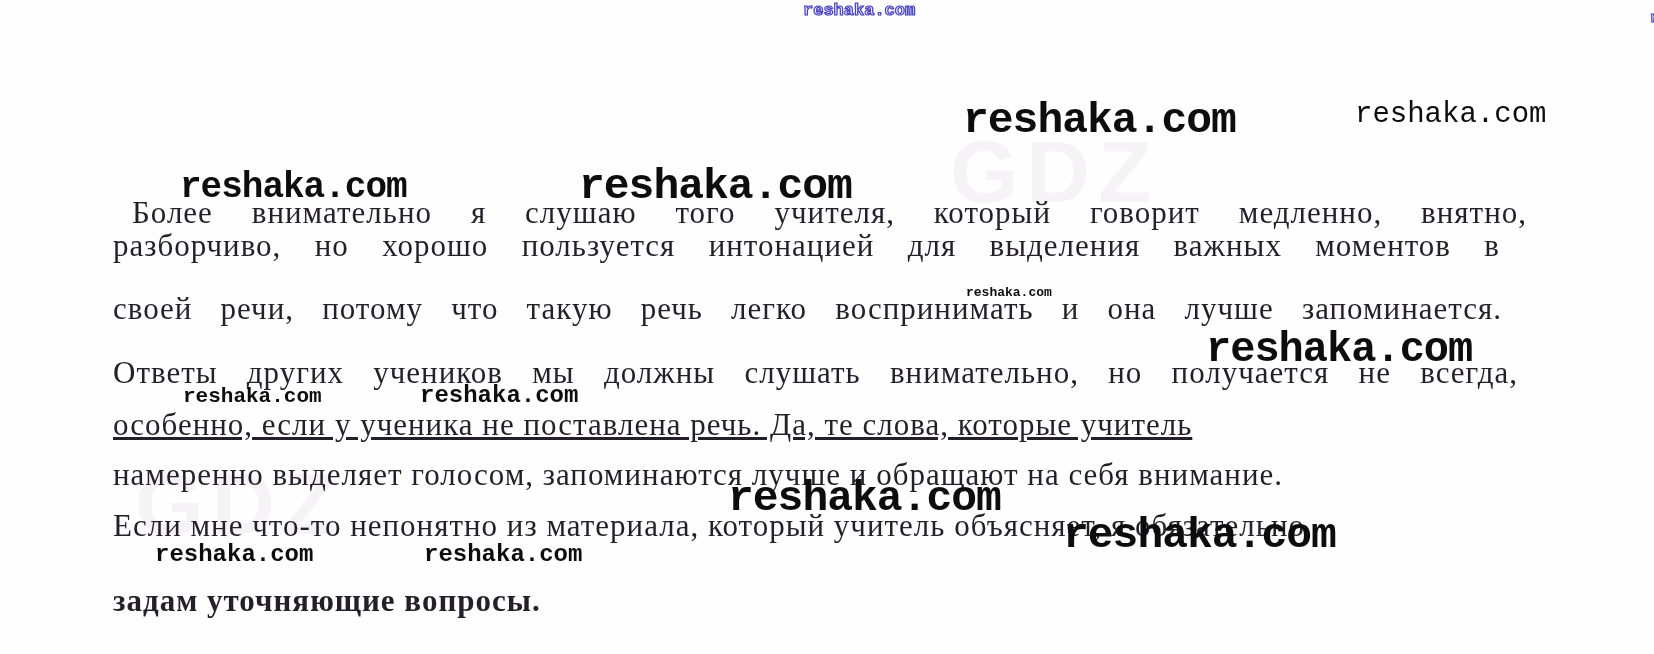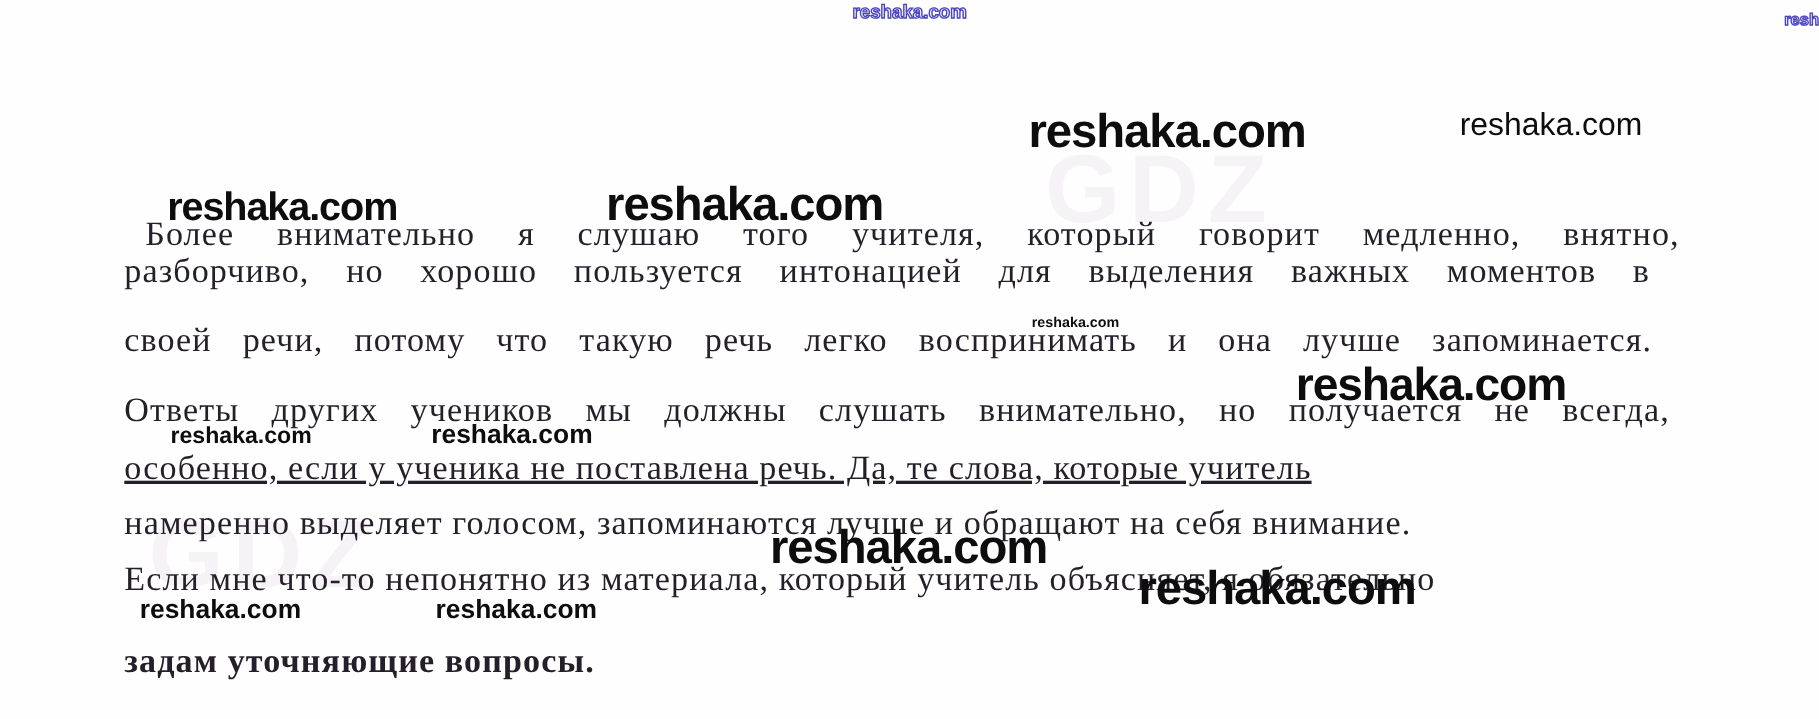--- a/index.html
+++ b/index.html
@@ -17,23 +17,23 @@
   }
   .t-line {
     position:absolute; left:113px;
     font:400 31px/38px "Liberation Serif", serif;
     color:#241f29; letter-spacing:1px;
   }
   .t-left { white-space:nowrap; }
   .t-just { text-align:justify; text-align-last:justify; }
   .wm {
     position:absolute;
-    font-family:Liberation Sans, sans-serif;
+    font-family:Liberation Mono, monospace;
     font-weight:700; color:#0d0d0d;
-    line-height:1; letter-spacing:-1px; white-space:nowrap;
+    line-height:1; letter-spacing:-1px; white-space:nowrap;margin-left:28px;
   }
   .wm-sm { letter-spacing:0; }
   .wm-outline {
     color:#eeedfb;
     -webkit-text-stroke:1.2px #4a44c0;
     text-shadow:0 0 1px #4a44c0;
     letter-spacing:0;
   }
   .gdz {
     position:absolute;

